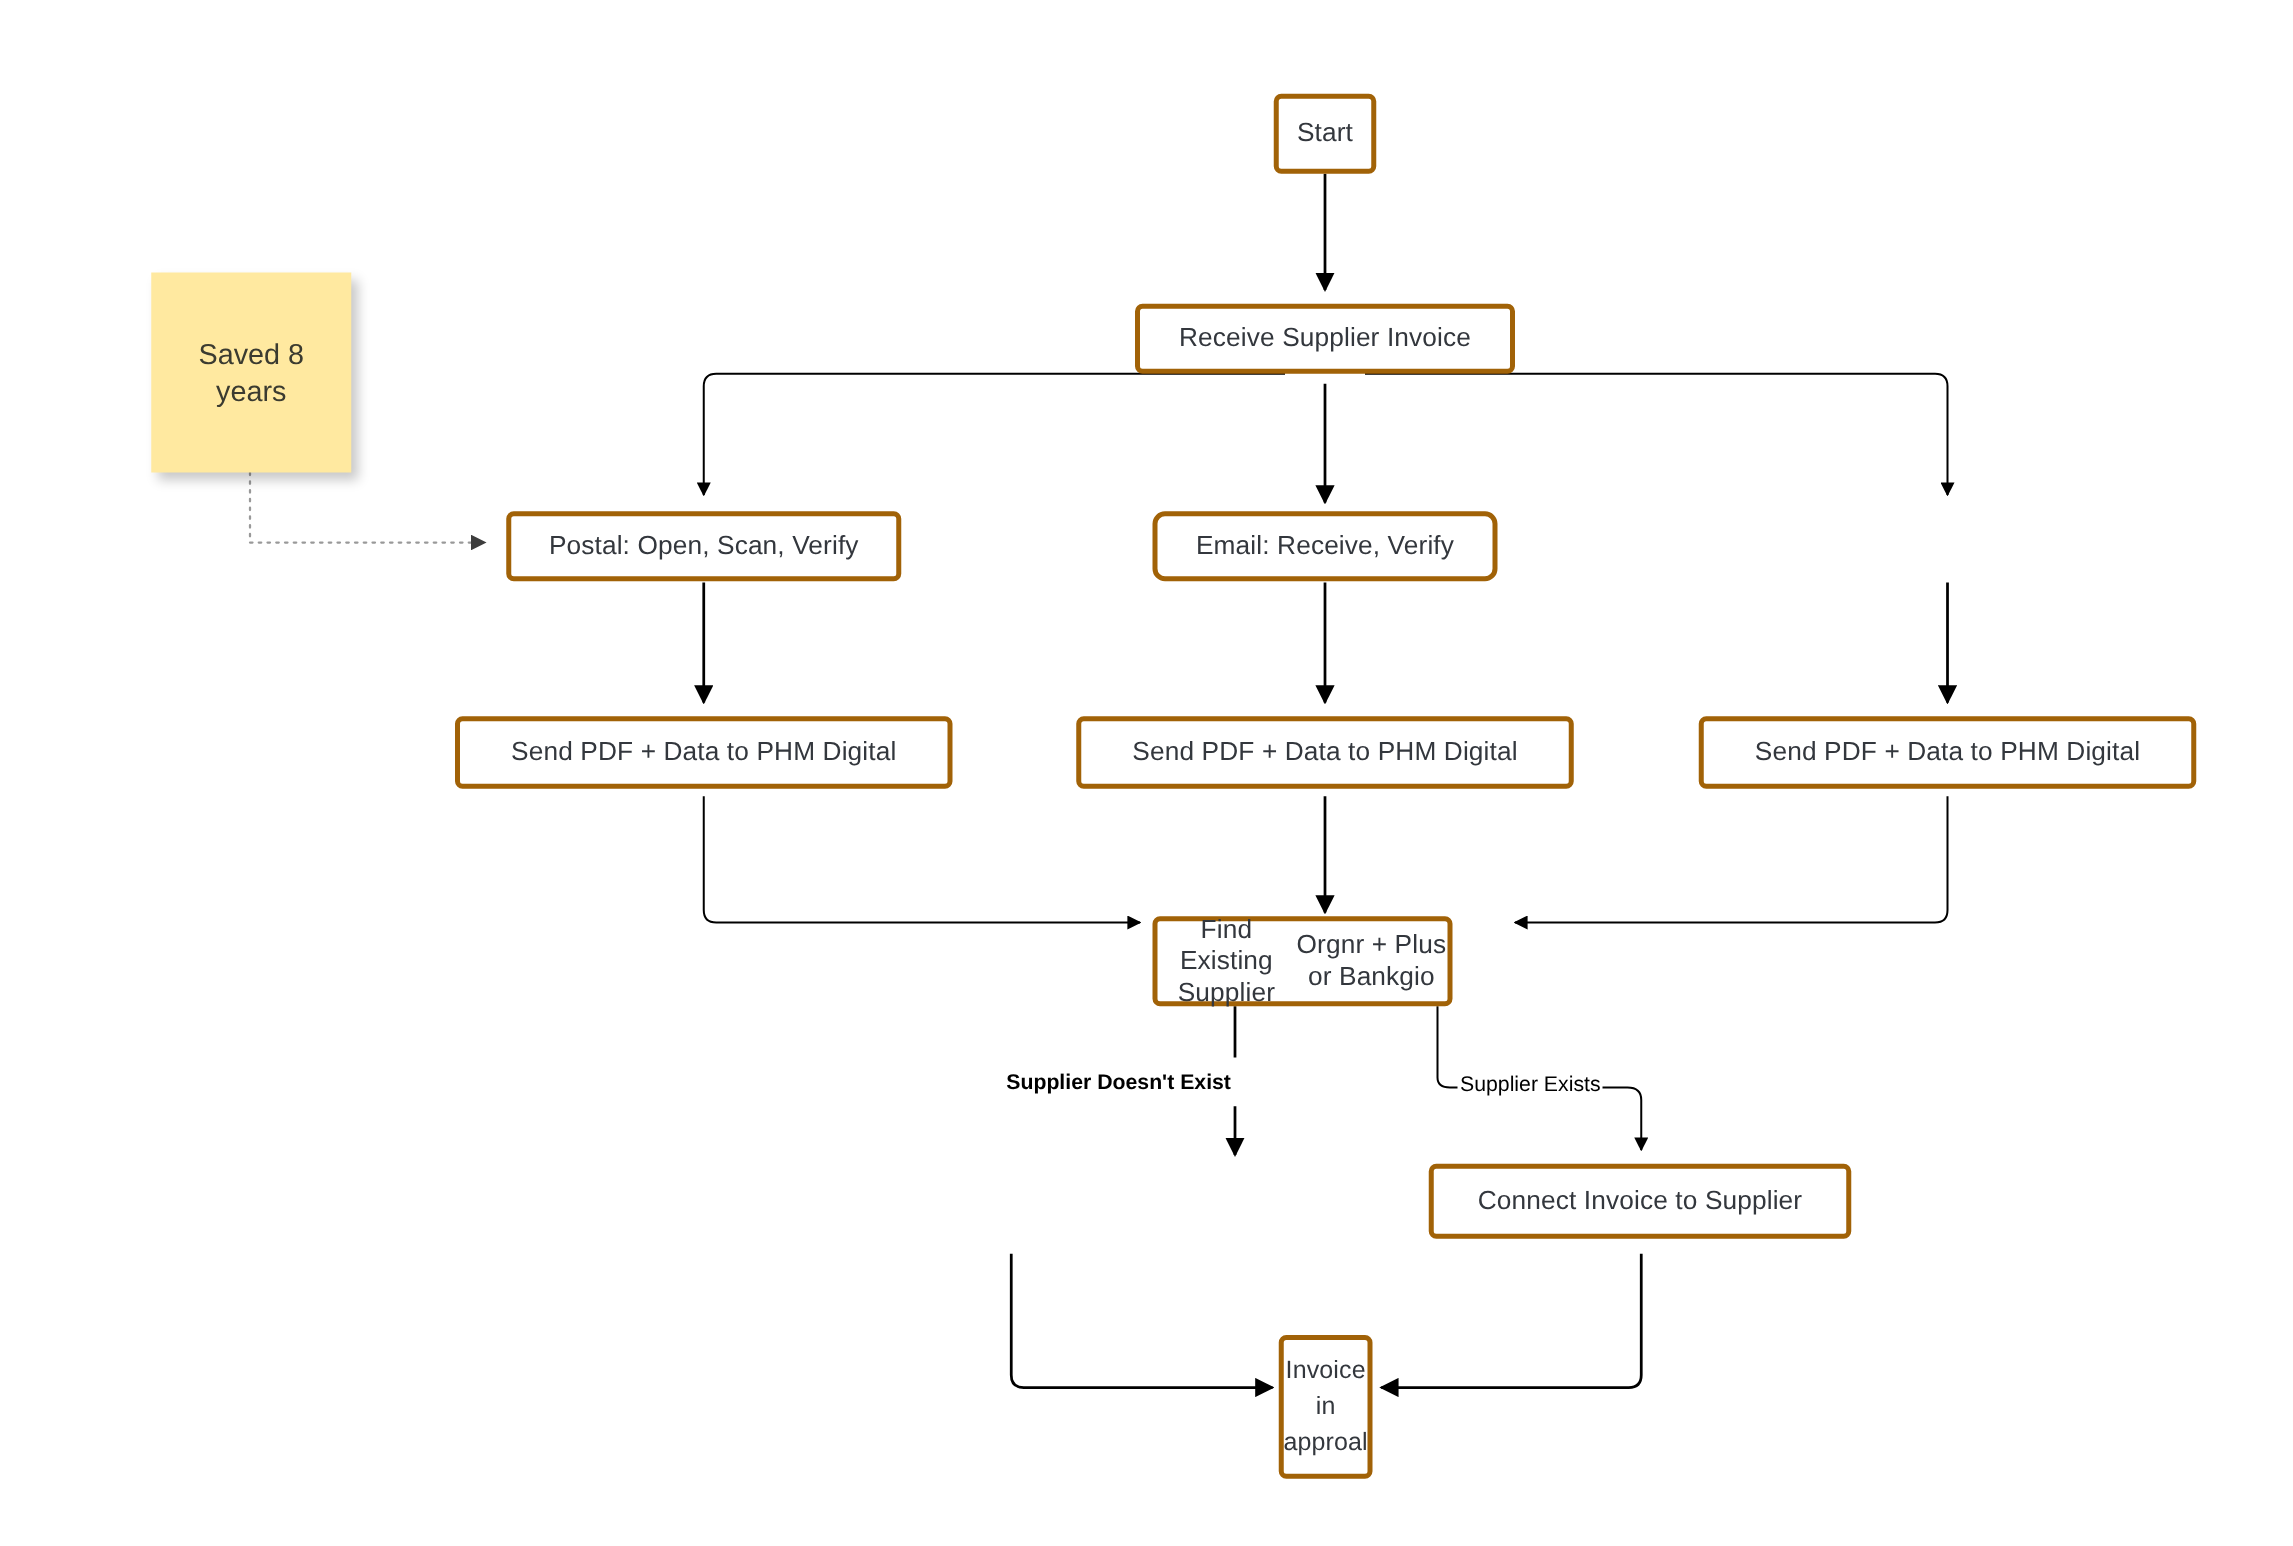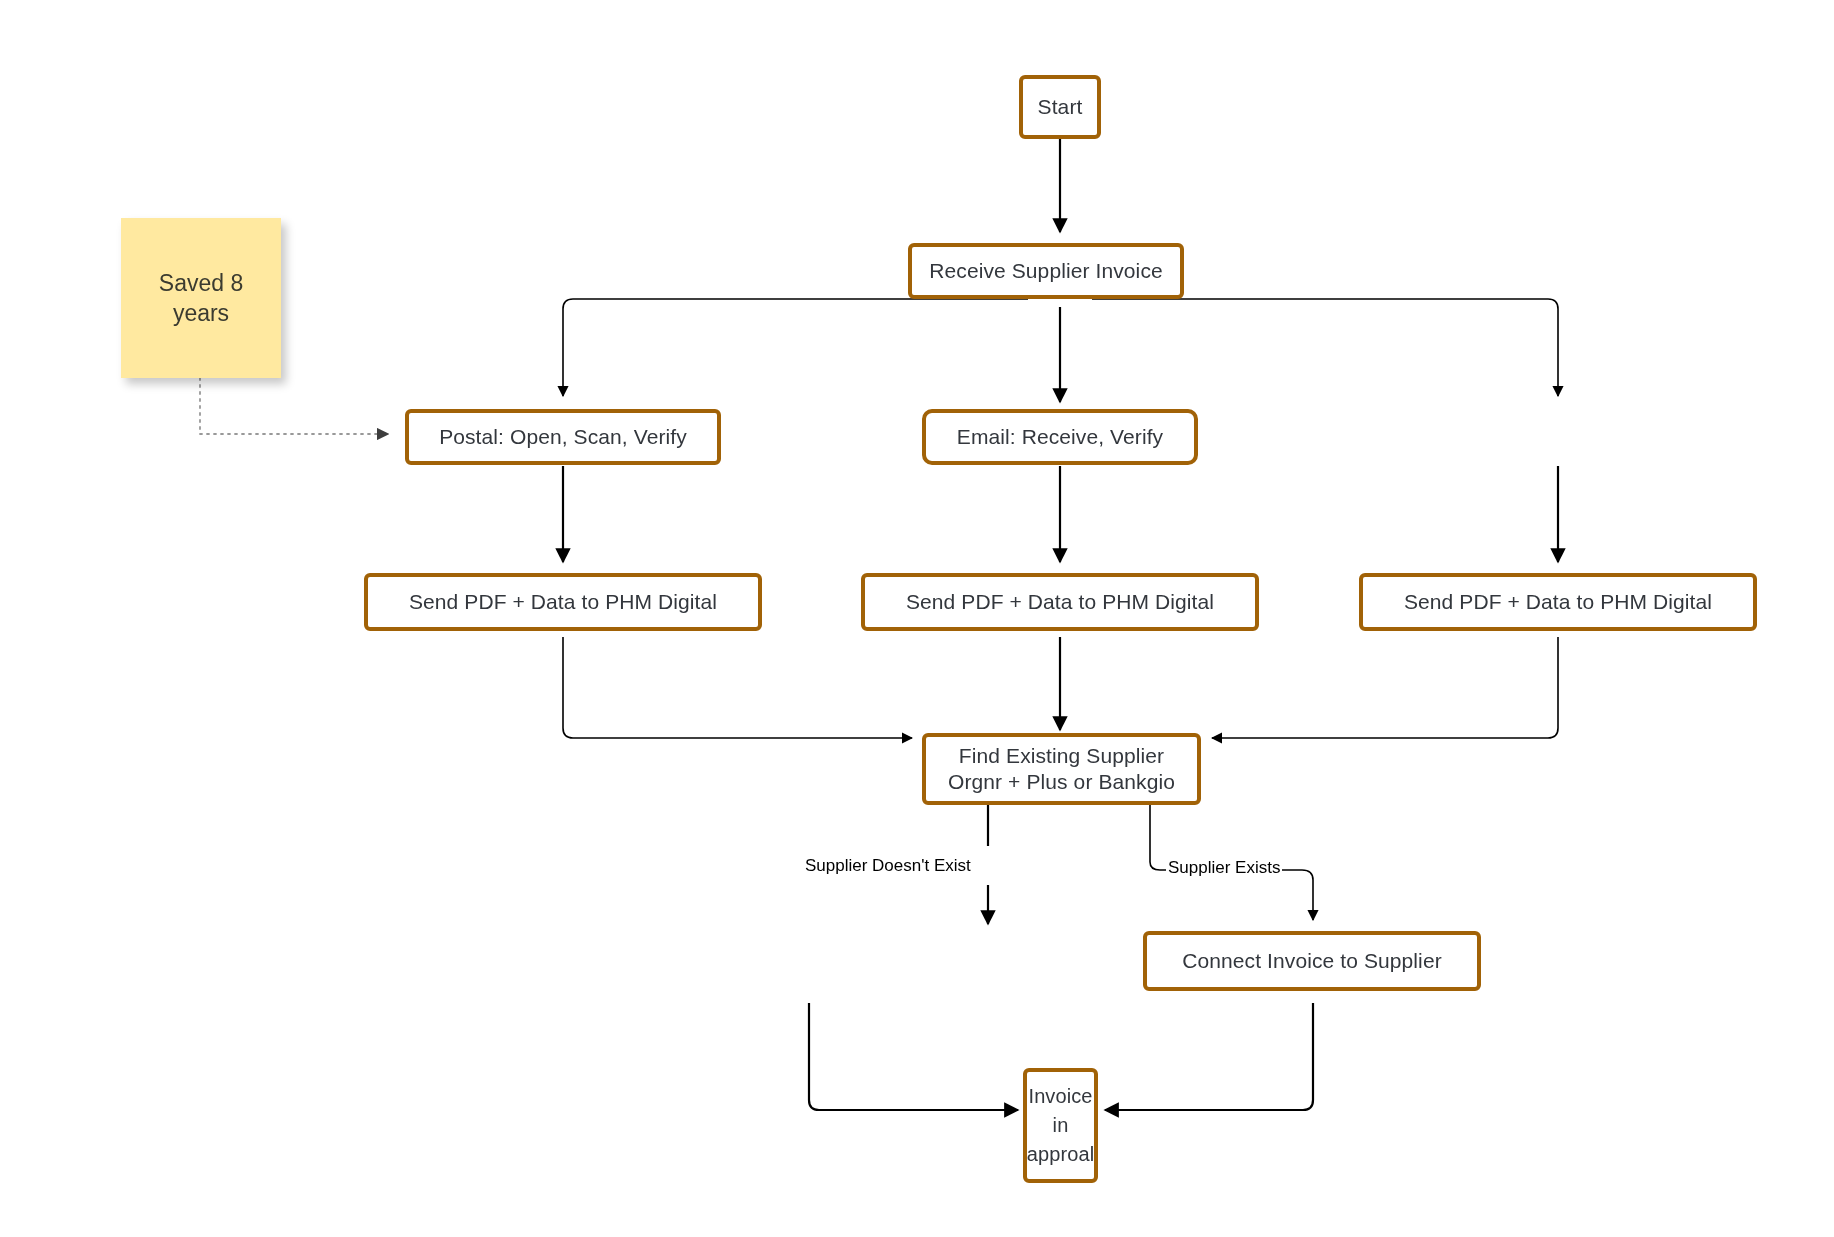--- a/index.html
+++ b/index.html
@@ -121,21 +121,21 @@
 
     <g stroke="#999999" stroke-width="1.8" fill="none" stroke-dasharray="2 5" stroke-linecap="round">
       <path d="M 200 378 L 200 434 L 388 434" marker-end="url(#arrow-dot)"></path>
     </g>
   </svg>
 
   <div class="node" style="left:1019px; top:75px; width:82px; height:64px;">
     <span>Start</span>
   </div>
 
-  <div class="node" style="left:908px; top:243px; width:276px; height:56px;">
+  <div class="node" style="left:908px; top:243px; width:304px; height:56px;">
     <span>Receive Supplier Invoice</span>
   </div>
 
   <div class="node" style="left:405px; top:409px; width:316px; height:56px;">
     <span>Postal: Open, Scan, Verify</span>
   </div>
 
   <div class="node" style="left:922px; top:409px; width:276px; height:56px;border-radius:10px;">
     <span>Email: Receive, Verify</span>
   </div>
@@ -146,39 +146,39 @@
   </div>
 
   <div class="node" style="left:861px; top:573px; width:398px; height:58px;">
     <span>Send PDF + Data to PHM Digital</span>
   </div>
 
   <div class="node" style="left:1359px; top:573px; width:398px; height:58px;">
     <span>Send PDF + Data to PHM Digital</span>
   </div>
 
-  <div class="node wrap" style="left:922px; top:733px; width:279px; height:72px; flex-direction:column;">
+  <div class="node wrap" style="left:922px; top:733px; width:240px; height:72px; flex-direction:row;">
     <span>Find Existing Supplier</span>
     <span>Orgnr + Plus or Bankgio</span>
   </div>
 
 
   <div class="node" style="left:1143px; top:931px; width:338px; height:60px;">
     <span>Connect Invoice to Supplier</span>
   </div>
 
   <div class="node tight" style="left:1023px; top:1068px; width:75px; height:115px;">
     <span>Invoice in approal</span>
   </div>
 
   <div class="sticky" style="left:121px; top:218px; width:160px; height:160px;">
     <span>Saved 8 years</span>
   </div>
 
-  <div class="edge-label" style="left:803px; top:856px;">
+  <div class="edge-label" style="left:803px; top:856px;font-weight:bold;">
     <span>Supplier Doesn't Exist</span>
   </div>
 
   <div class="edge-label" style="left:1166px; top:858px;">
     <span>Supplier Exists</span>
   </div>
 
 </div>
 
 </body></html>

